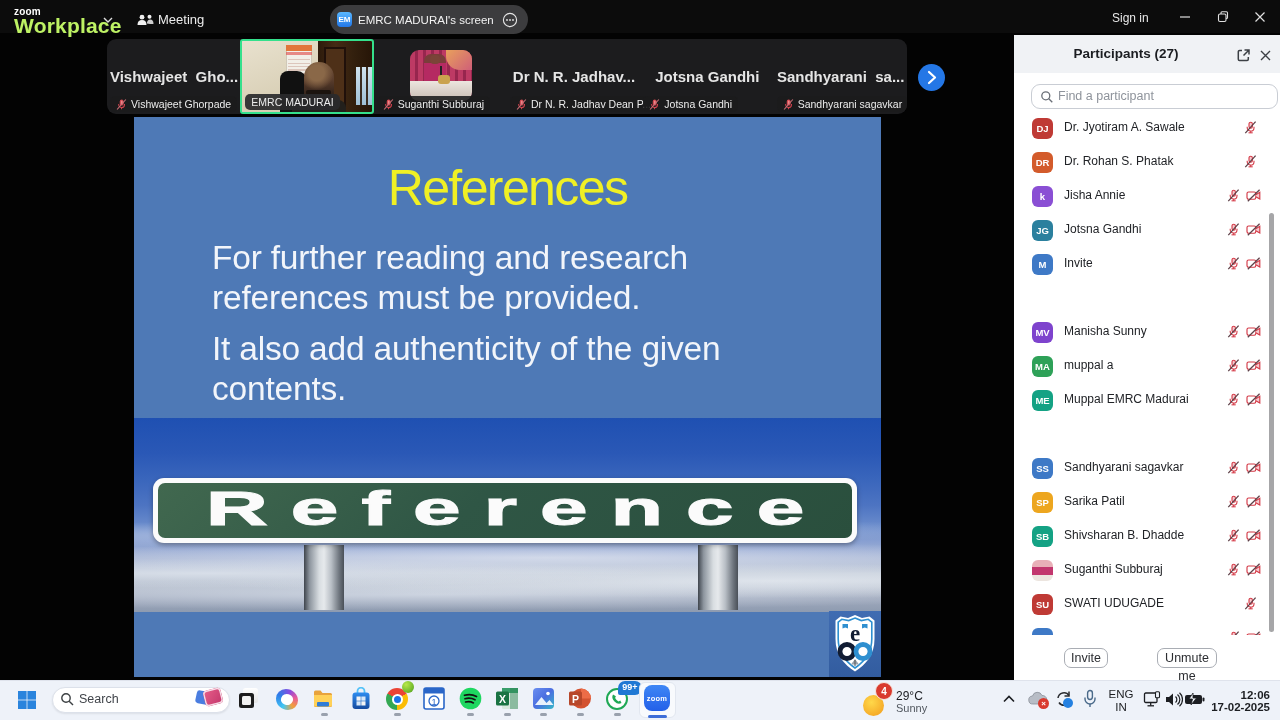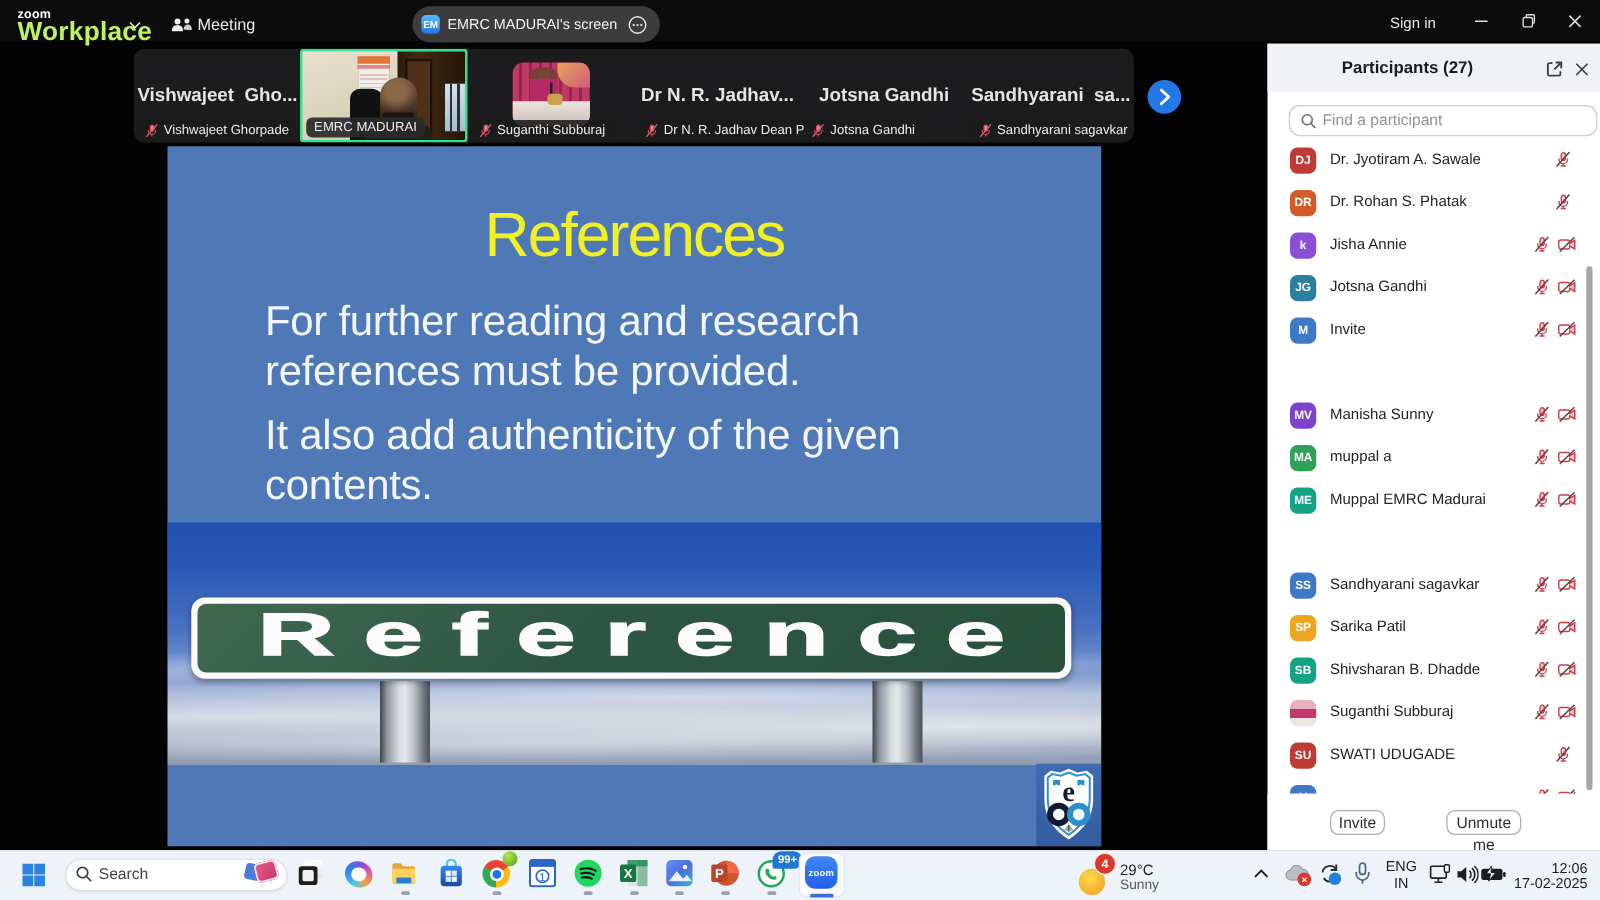--- a/index.html
+++ b/index.html
@@ -55,21 +55,21 @@
 #pfoot { left:0; top:600px; width:266px; height:45px; background:#fff; }
 .pbtn { position:absolute; top:13px; height:20px; border:1px solid #a9adb4; border-radius:7px; background:#fff; font-size:12.5px; color:#2b2d31; text-align:center; line-height:18px; }
 
 
 #taskbar { left:0; top:680px; width:1280px; height:40px; background:#eef2f9; border-top:1px solid #dfe3ec; }
 #tsearch { left:52px; top:687px; width:178px; height:26px; background:#fff; border:1px solid #dce1ea; border-radius:13px; box-shadow:0 1px 2px rgba(0,0,0,0.08); }
 #tsearch span { position:absolute; left:26px; top:4px; font-size:12.5px; color:#40444a; }
 .dash { position:absolute; top:713px; width:7px; height:2.5px; border-radius:1.5px; background:#99a1ad; }
 .ticon { position:absolute; top:687px; }
 .traytxt { position:absolute; font-size:11.5px; color:#1c1e22; }
-#clock { left:1206px; top:689px; width:64px; text-align:right; line-height:12px; font-size:11.5px; color:#1c1e22; }
+#clock { left:1206px; top:689px; width:64px; text-align:right; line-height:12px; font-size:11.5px; color:#1c1e22;font-weight:bold; }
 </style>
 </head>
 <body>
 <div id="stage">
 
   <div class="abs" id="titlebar"></div>
   <div class="abs" id="zlogo1">zoom</div>
   <div class="abs" id="zlogo2">Workplace</div>
   <svg class="abs" id="chev" width="12" height="8">
       <path d="M2,2 L6,6 L10,2" stroke="#ddd" stroke-width="1.4" fill="none"></path>

